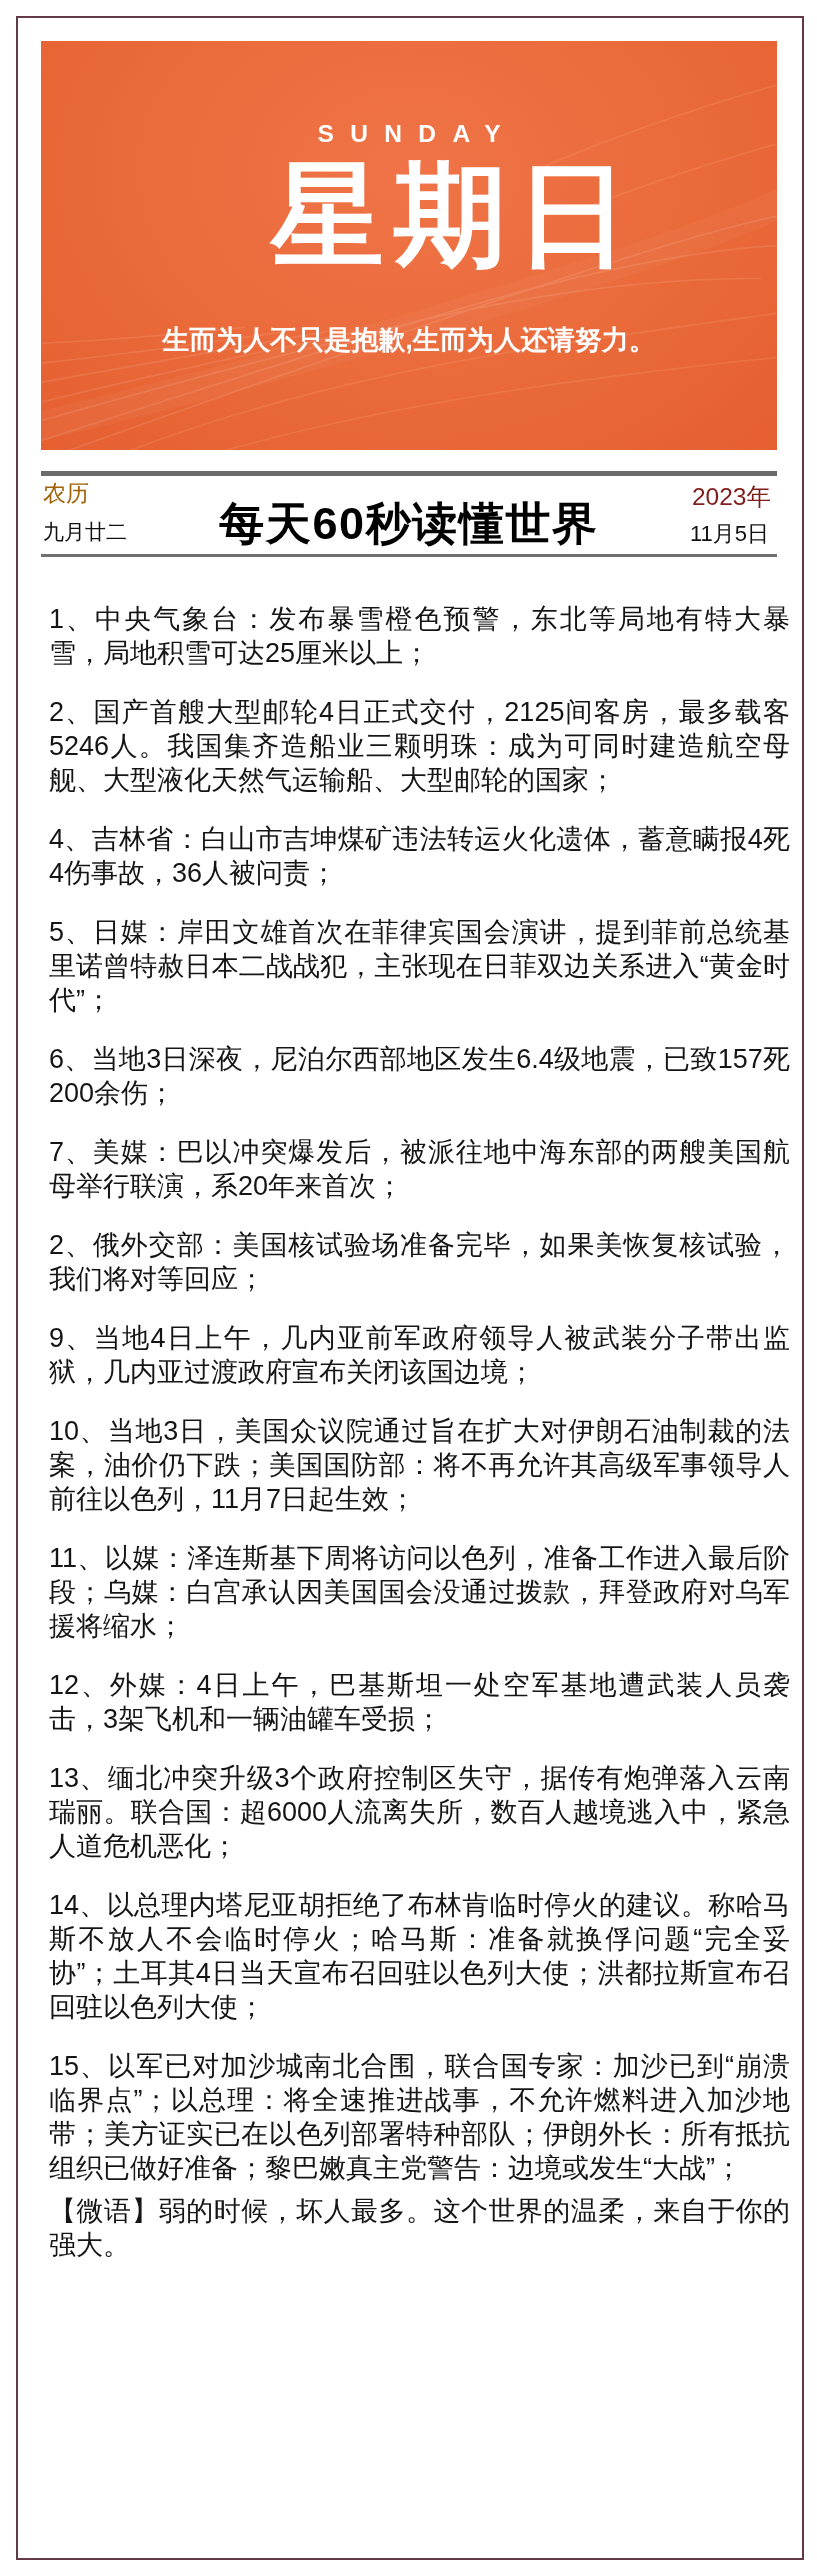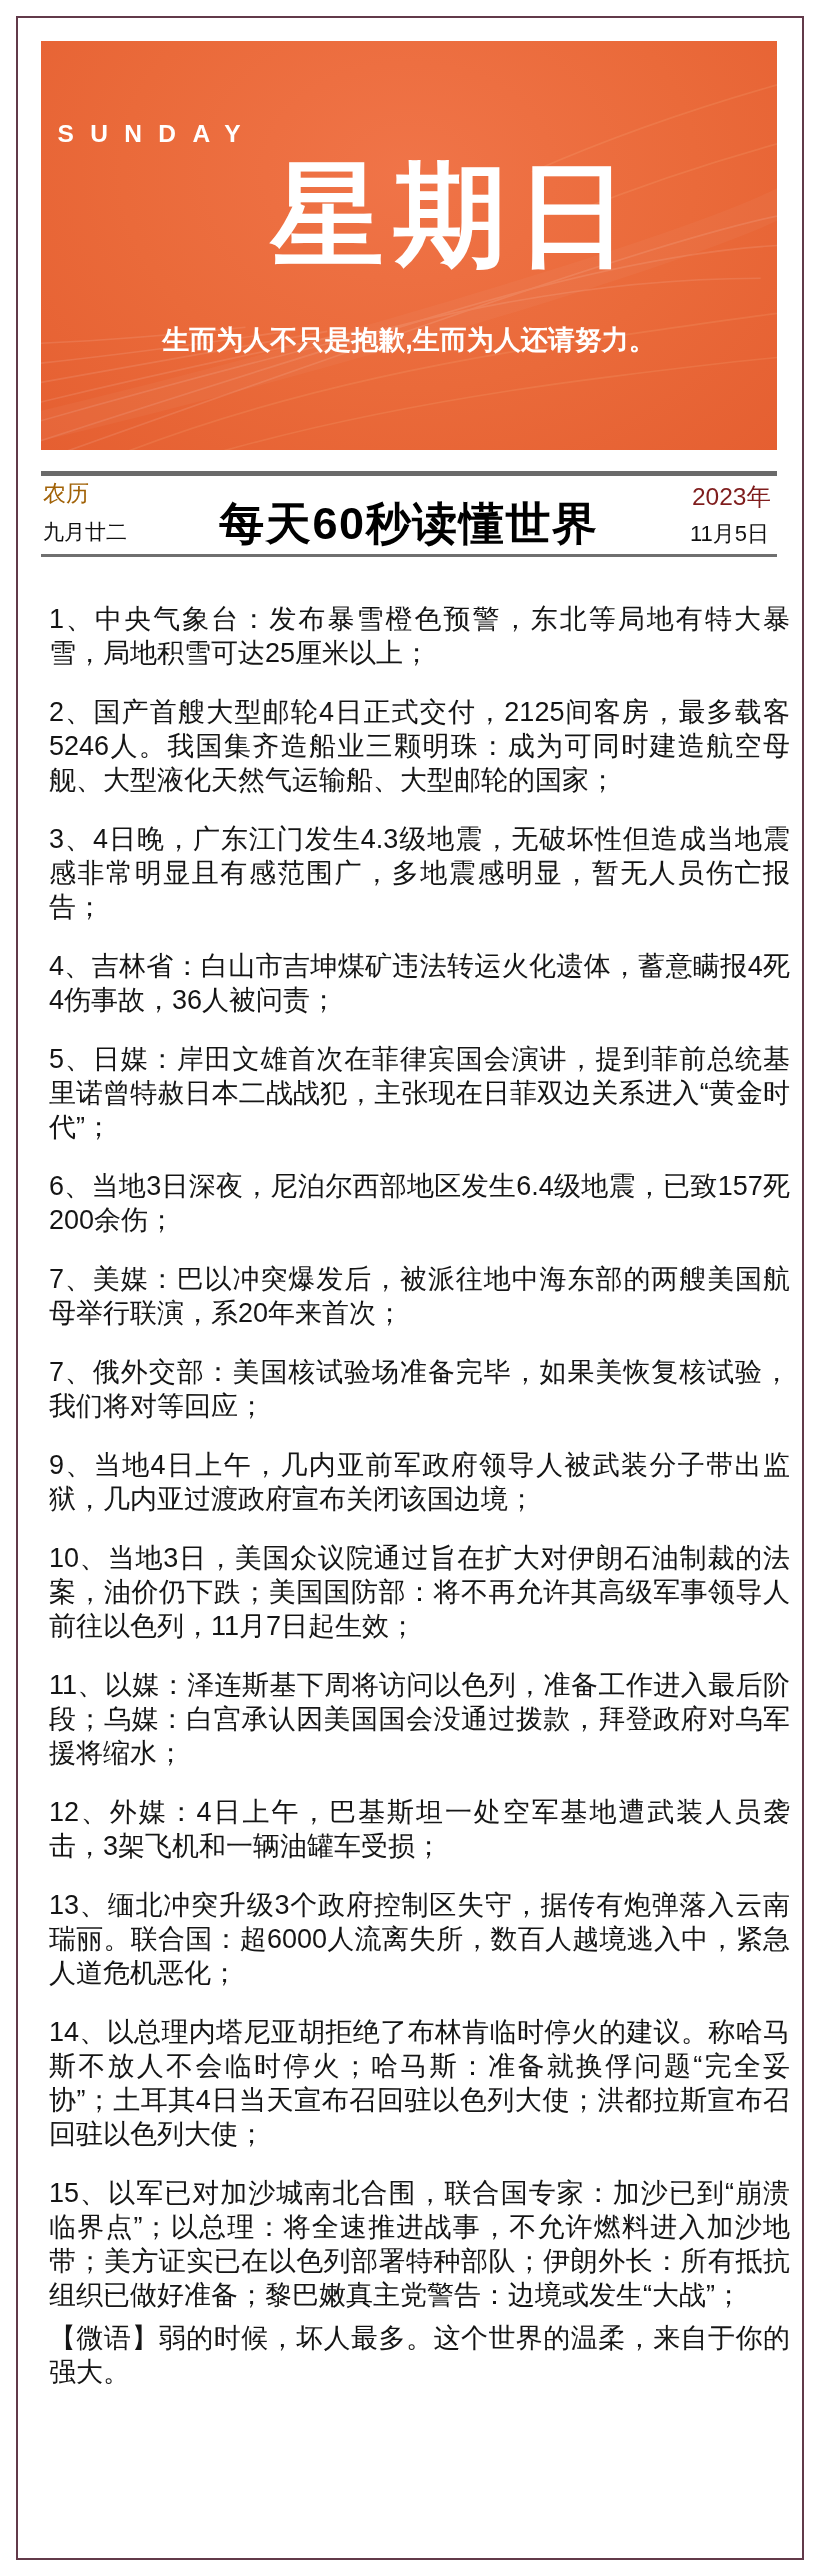--- a/index.html
+++ b/index.html
@@ -38,21 +38,21 @@
   .banner svg.deco {
     position: absolute;
     left: 0;
     top: 0;
   }
   .banner .sunday {
     position: absolute;
     left: 0;
     top: 79px;
     width: 100%;
-    text-align: left;
+    text-align: center;
     color: #ffffff;
     font-size: 24.5px;
     font-weight: bold;
     letter-spacing: 16.4px;
     text-indent: 16.4px;
   }
   .banner .weekday {
     position: absolute;
     left: 0;
     top: 113px;
@@ -190,26 +190,25 @@
 <div class="lunar-date">九月廿二</div>
 <div class="main-title">每天60秒读懂世界</div>
 <div class="year">2023年</div>
 <div class="date">11月5日</div>
 
 <div class="bar-thin"></div>
 
 <div class="news">
   <p class="news-item">1、中央气象台：发布暴雪橙色预警，东北等局地有特大暴雪，局地积雪可达25厘米以上；</p>
   <p class="news-item">2、国产首艘大型邮轮4日正式交付，2125间客房，最多载客5246人。我国集齐造船业三颗明珠：成为可同时建造航空母舰、大型液化天然气运输船、大型邮轮的国家；</p>
-  <p class="news-item">3、4日晚，广东江门发生4.3级地震，无破坏性但造成当地震感非常明显且有感范围广，多地震感明显，暂无人员伤亡报告；</p>
   <p class="news-item">4、吉林省：白山市吉坤煤矿违法转运火化遗体，蓄意瞒报4死4伤事故，36人被问责；</p>
   <p class="news-item">5、日媒：岸田文雄首次在菲律宾国会演讲，提到菲前总统基里诺曾特赦日本二战战犯，主张现在日菲双边关系进入“黄金时代”；</p>
   <p class="news-item">6、当地3日深夜，尼泊尔西部地区发生6.4级地震，已致157死200余伤；</p>
   <p class="news-item">7、美媒：巴以冲突爆发后，被派往地中海东部的两艘美国航母举行联演，系20年来首次；</p>
-  <p class="news-item">7、俄外交部：美国核试验场准备完毕，如果美恢复核试验，我们将对等回应；</p>
+  <p class="news-item">2、俄外交部：美国核试验场准备完毕，如果美恢复核试验，我们将对等回应；</p>
   <p class="news-item">9、当地4日上午，几内亚前军政府领导人被武装分子带出监狱，几内亚过渡政府宣布关闭该国边境；</p>
   <p class="news-item">10、当地3日，美国众议院通过旨在扩大对伊朗石油制裁的法案，油价仍下跌；美国国防部：将不再允许其高级军事领导人前往以色列，11月7日起生效；</p>
   <p class="news-item">11、以媒：泽连斯基下周将访问以色列，准备工作进入最后阶段；乌媒：白宫承认因美国国会没通过拨款，拜登政府对乌军援将缩水；</p>
   <p class="news-item">12、外媒：4日上午，巴基斯坦一处空军基地遭武装人员袭击，3架飞机和一辆油罐车受损；</p>
   <p class="news-item">13、缅北冲突升级3个政府控制区失守，据传有炮弹落入云南瑞丽。联合国：超6000人流离失所，数百人越境逃入中，紧急人道危机恶化；</p>
   <p class="news-item">14、以总理内塔尼亚胡拒绝了布林肯临时停火的建议。称哈马斯不放人不会临时停火；哈马斯：准备就换俘问题“完全妥协”；土耳其4日当天宣布召回驻以色列大使；洪都拉斯宣布召回驻以色列大使；</p>
   <p class="news-item">15、以军已对加沙城南北合围，联合国专家：加沙已到“崩溃临界点”；以总理：将全速推进战事，不允许燃料进入加沙地带；美方证实已在以色列部署特种部队；伊朗外长：所有抵抗组织已做好准备；黎巴嫩真主党警告：边境或发生“大战”；</p>
   <p class="weiyu">【微语】弱的时候，坏人最多。这个世界的温柔，来自于你的强大。</p>
 </div>
 

